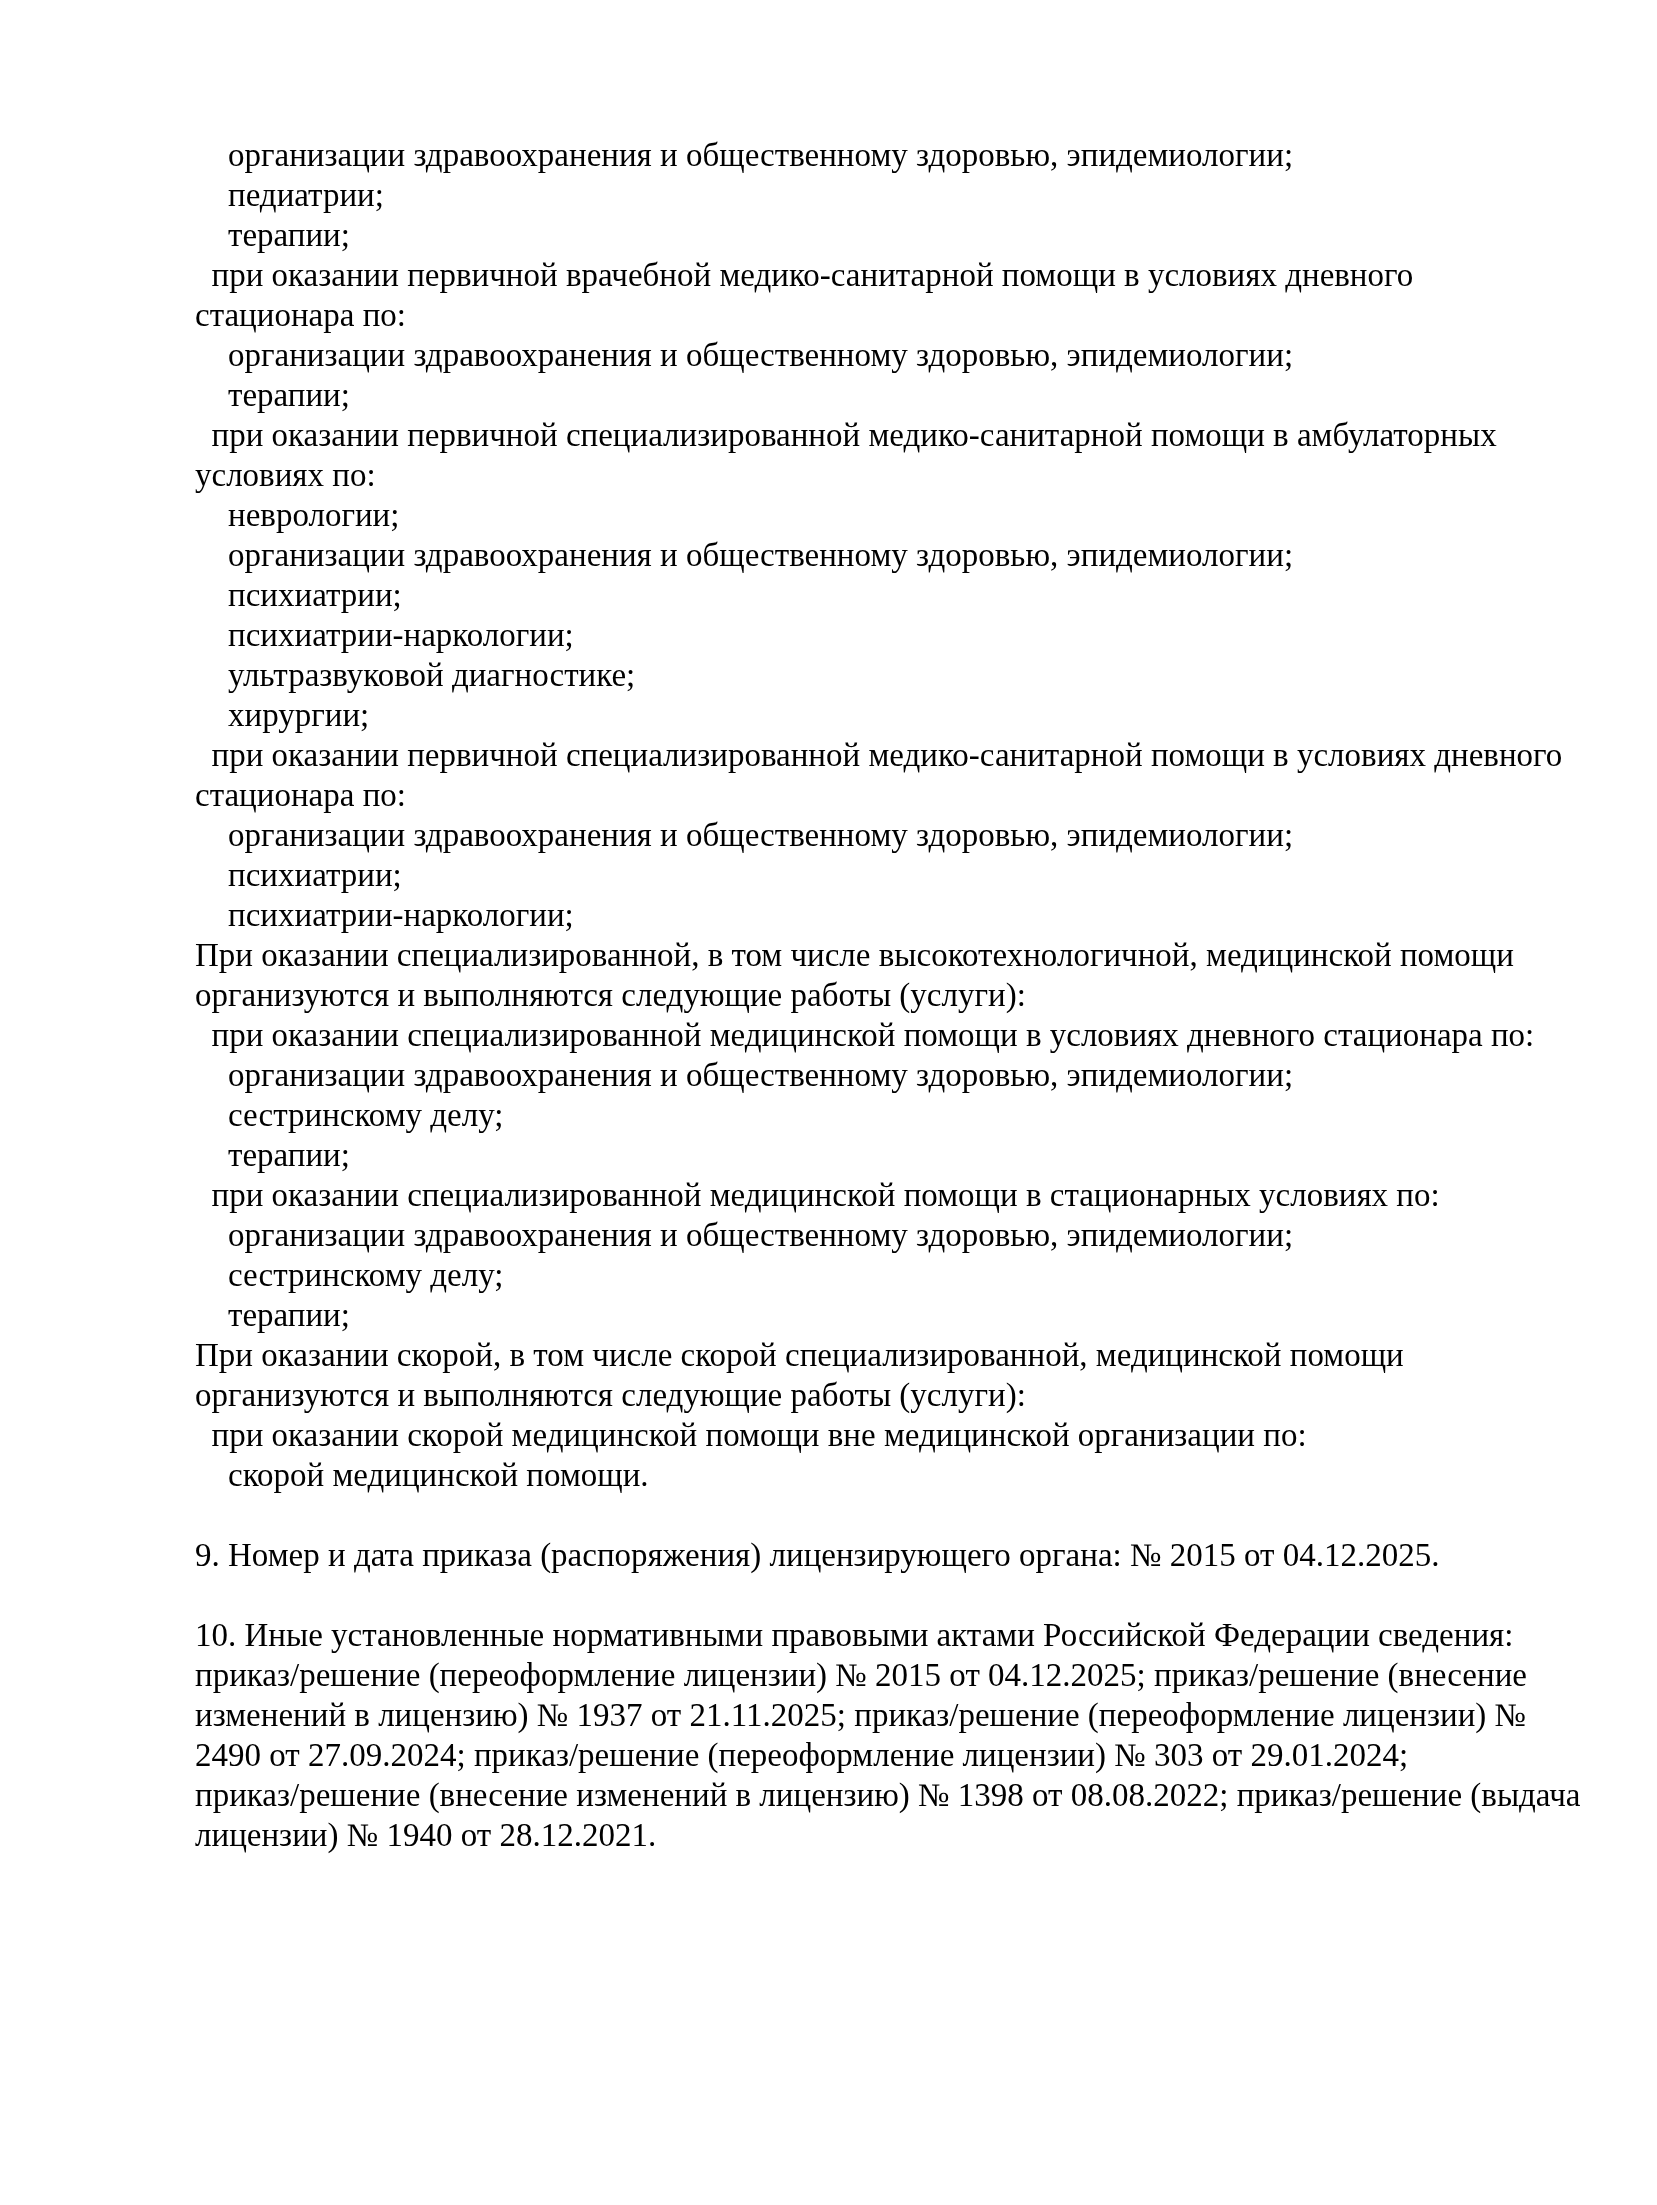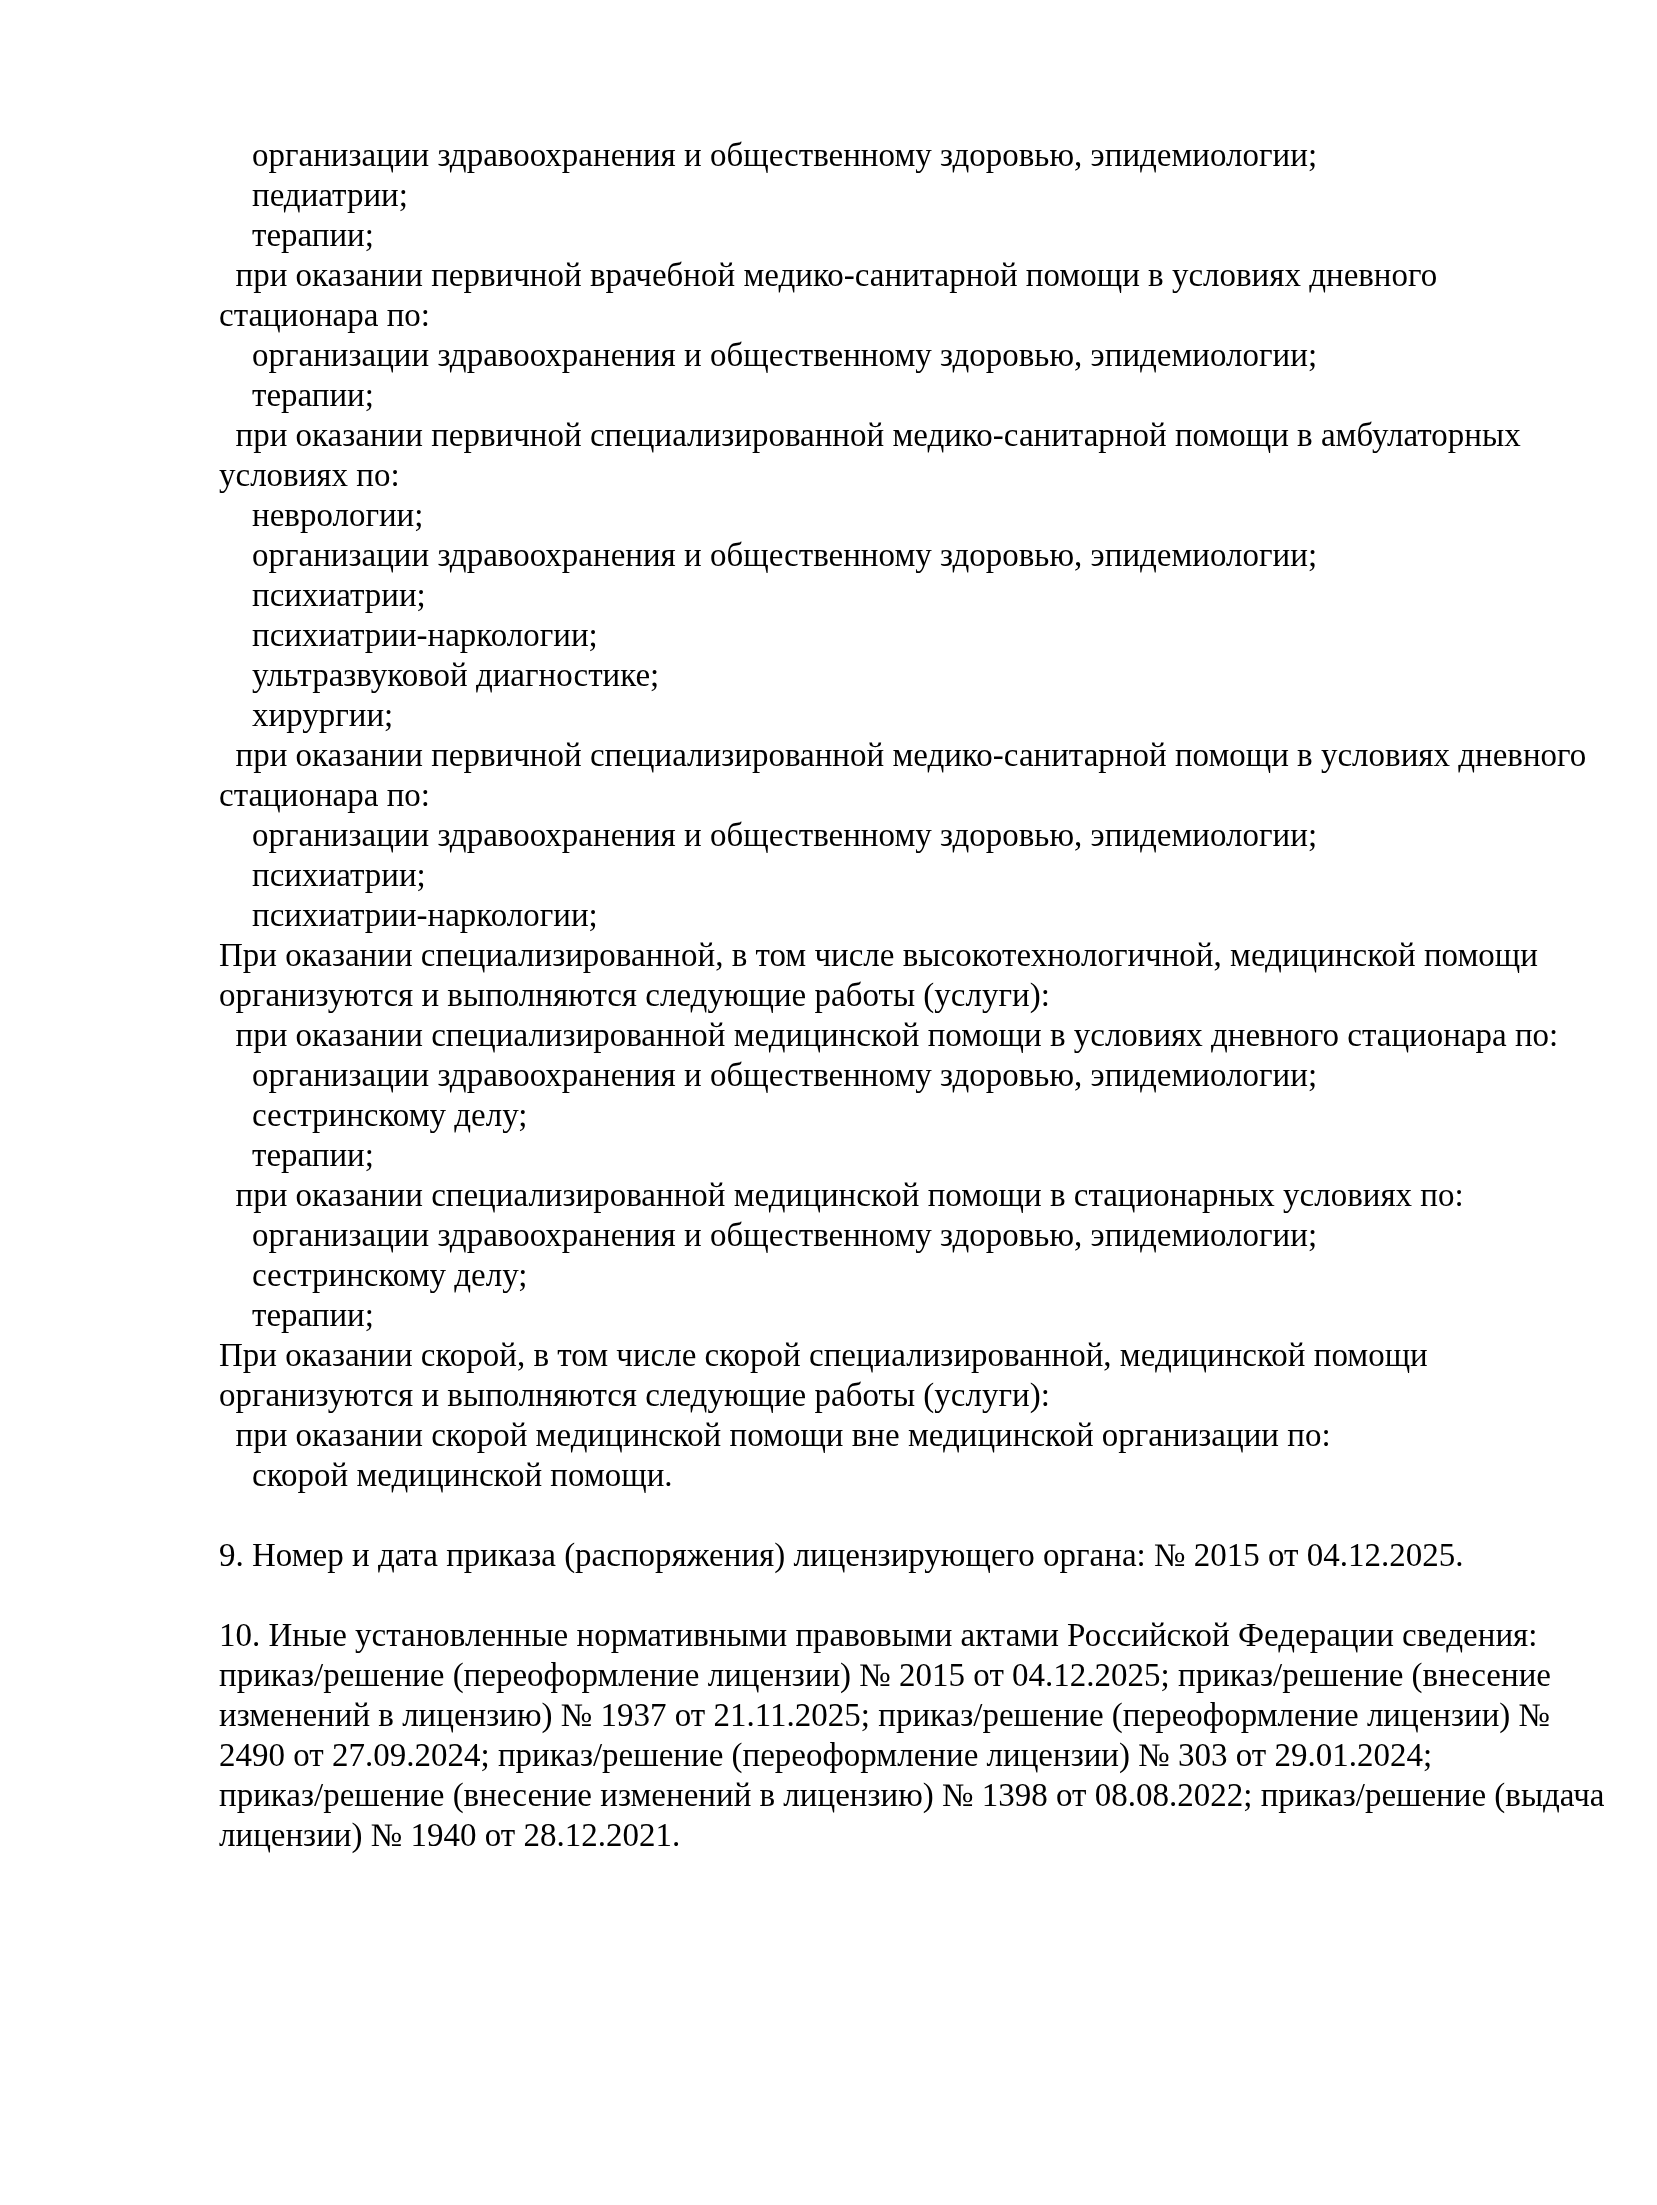--- a/index.html
+++ b/index.html
@@ -17,21 +17,20 @@
   .text-block {
     position: absolute;
     left: 195px;
     top: 135px;
     right: 80px;
     font-family: "Liberation Serif", "DejaVu Serif", serif;
     font-size: 33px;
     line-height: 40px;
     color: #000000;
     white-space: pre;
-    margin-left: 24px;
   }
   .line {
     height: 40px;
     white-space: pre;
   }
 </style>
 </head>
 <body>
 
 <div class="page">

